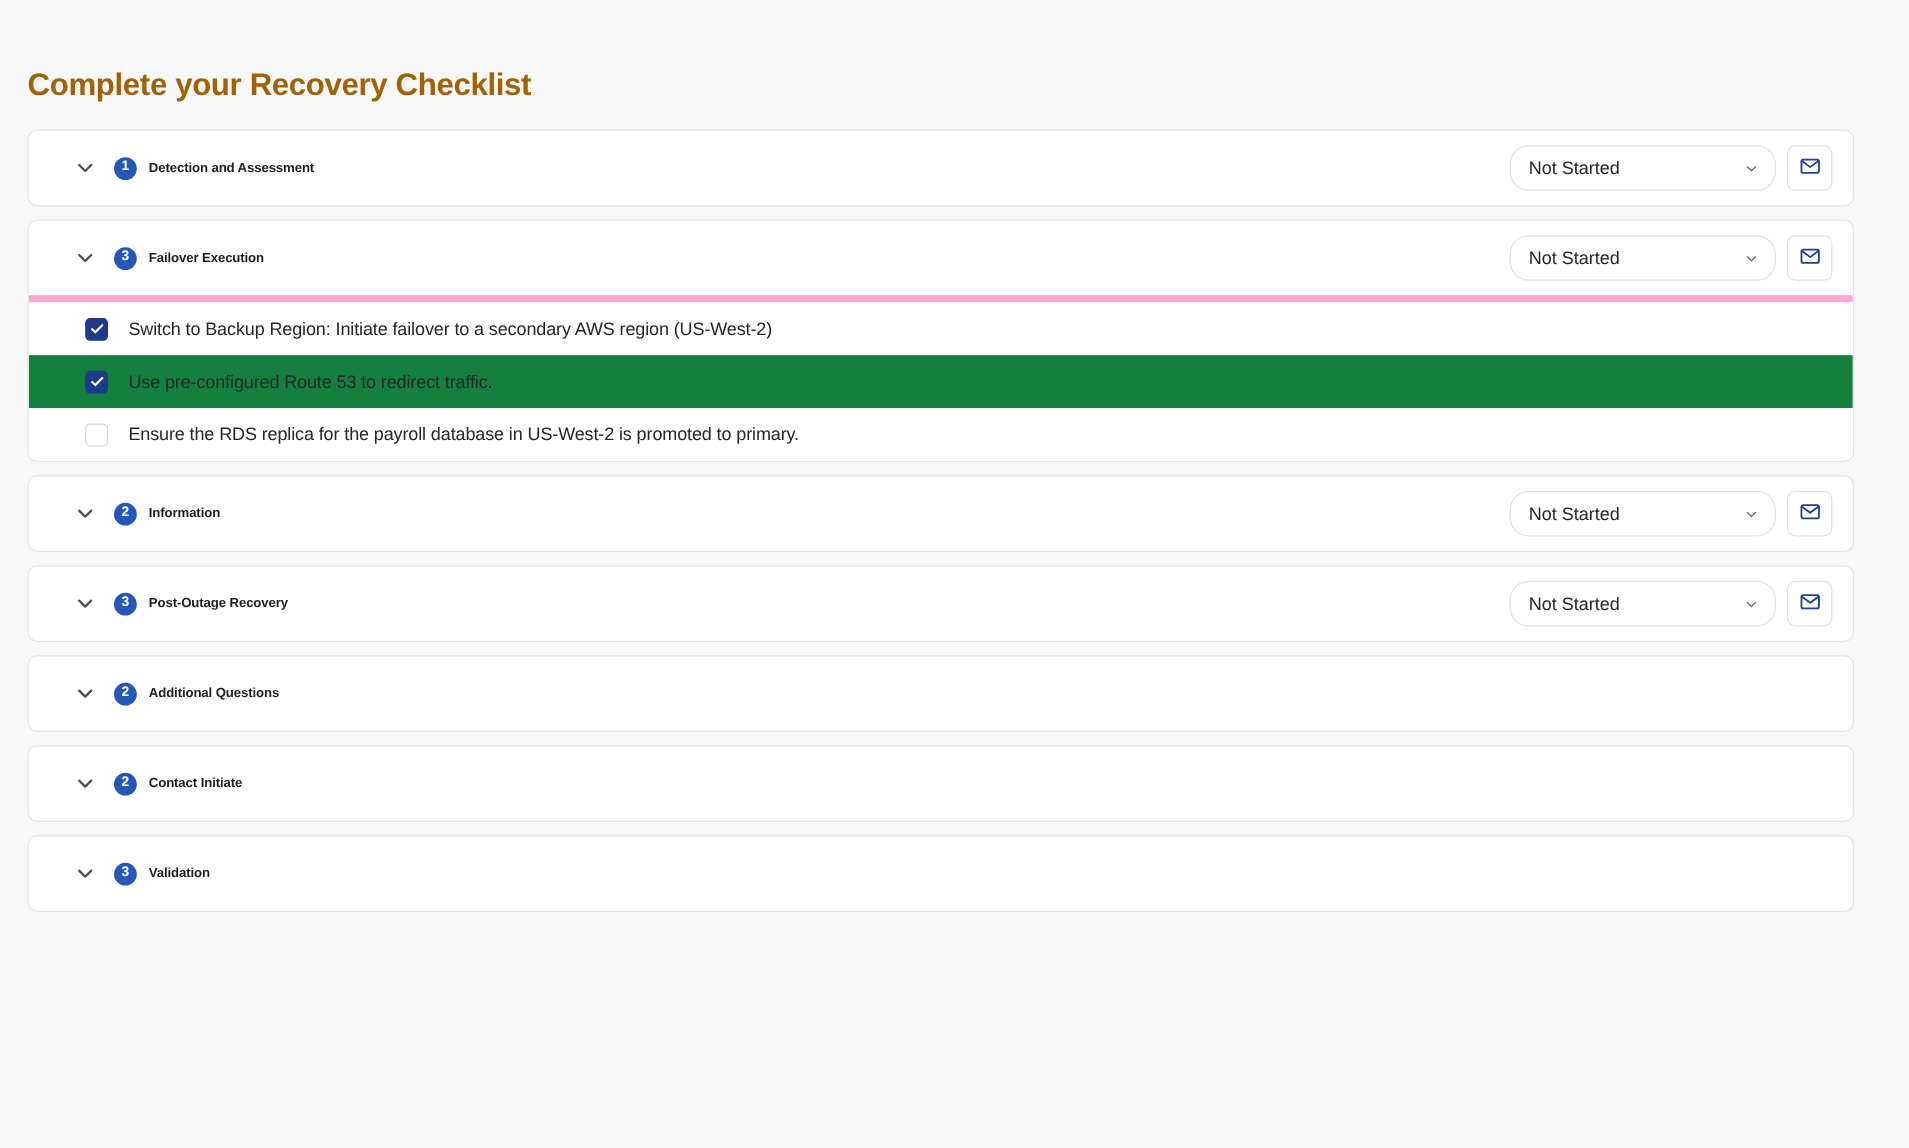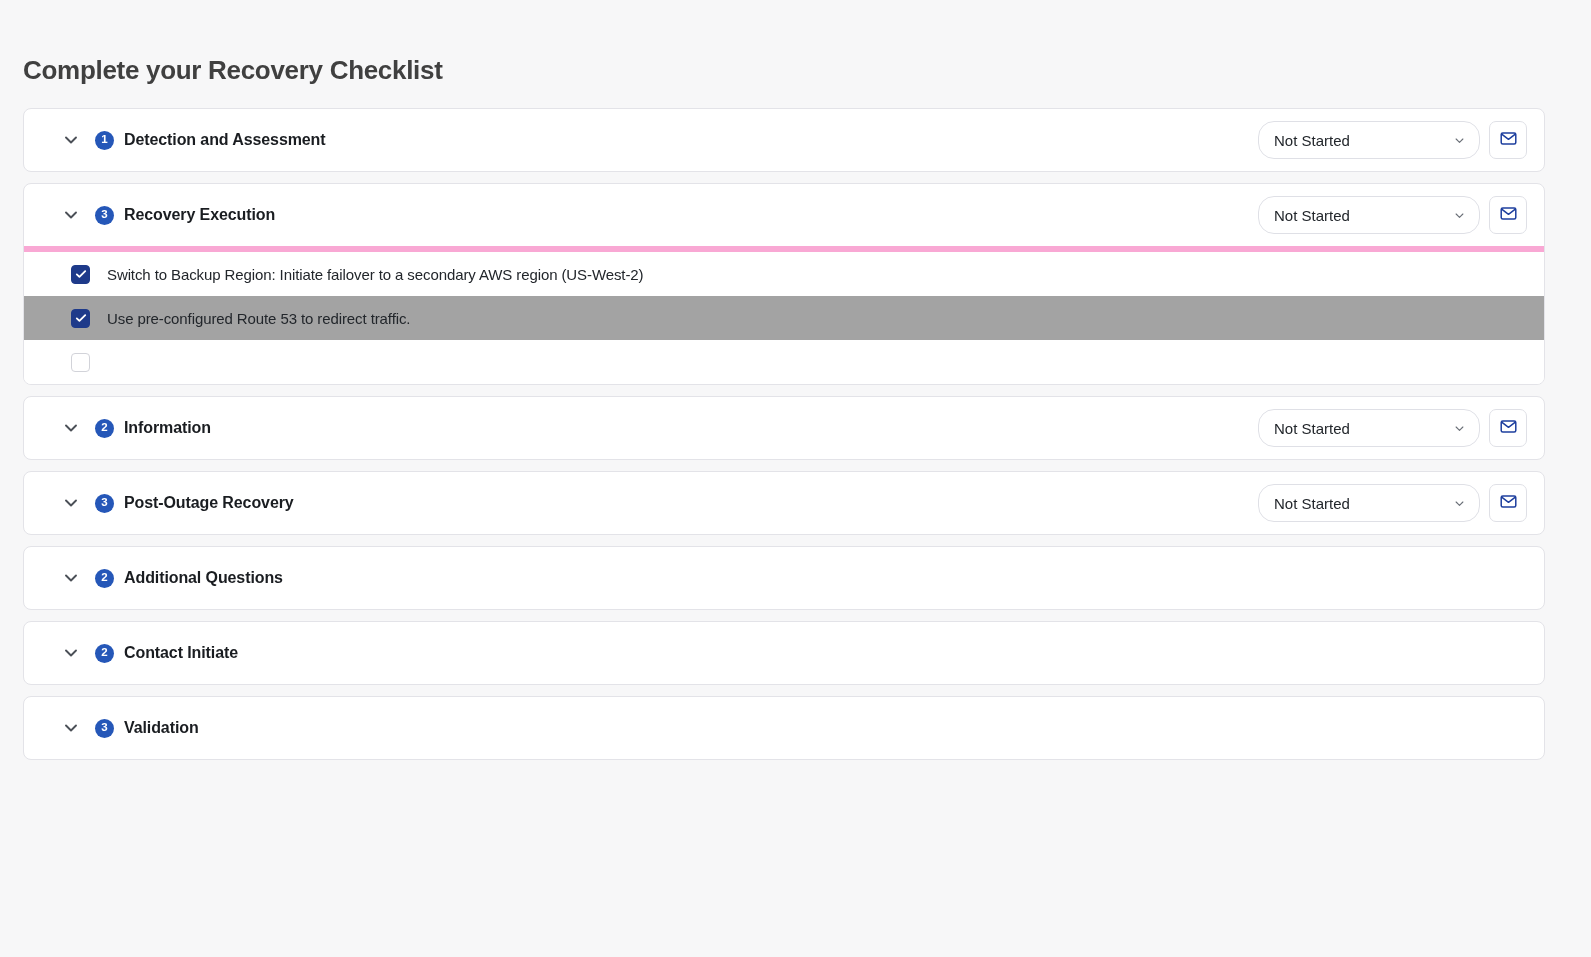--- a/index.html
+++ b/index.html
@@ -18,21 +18,21 @@
 
   .page {
     padding: 0 23px;
     width: 1591px;
   }
 
   .section-title {
     font-size: 26px;
     font-weight: bold;
     letter-spacing: -0.3px;
-    color: #404040;
+    color: #a16207;
     margin: 0;
     padding-top: 55px;
     padding-bottom: 22px;
     line-height: 1.2;
   }
   .section-title.second {
     padding-top: 64px;
     padding-bottom: 22px;
   }
 
@@ -76,21 +76,21 @@
     font-size: 11.5px;
     font-weight: bold;
     display: flex;
     align-items: center;
     justify-content: center;
     margin-right: 10px;
     line-height: 1;
   }
 
   .card-title {
-    font-size: 16px;
+    font-size: 11px;
     font-weight: bold;
     color: #1a1d21;
     letter-spacing: -0.1px;
     white-space: nowrap;
   }
 
   .header-right {
     margin-left: auto;
     display: flex;
     align-items: center;
@@ -139,21 +139,21 @@
   .task-list {
     border-top: 6px solid #f9a8d4;
   }
   .task-row {
     display: flex;
     align-items: center;
     height: 44px;
     padding: 0 17px 0 47px;
     background: #ffffff;
   }
-  .task-row.alt { background: #a3a3a3; }
+  .task-row.alt { background: #15803d; }
 
   .cbox {
     width: 19px;
     height: 19px;
     flex: 0 0 19px;
     border-radius: 4px;
     margin-right: 17px;
     display: flex;
     align-items: center;
     justify-content: center;
@@ -210,21 +210,21 @@
         </div>
       </div>
       <div class="card expanded">
         <div class="card-header">
           <span class="chevron">
             <svg width="20" height="20" viewBox="0 0 20 20" fill="none">
               <path d="M5 7.5L10 12.5L15 7.5" stroke="#4b5057" stroke-width="1.9" stroke-linecap="round" stroke-linejoin="round"></path>
             </svg>
           </span>
           <span class="badge">3</span>
-          <span class="card-title">Recovery Execution</span>
+          <span class="card-title">Failover Execution</span>
           <div class="header-right">
             <div class="status-select">
               <span class="status-label">Not Started</span>
               <span class="sel-chevron">
                 <svg width="15" height="15" viewBox="0 0 20 20" fill="none">
                   <path d="M5.5 8L10 12.5L14.5 8" stroke="#6b7078" stroke-width="1.5" stroke-linecap="round" stroke-linejoin="round"></path>
                 </svg>
               </span>
             </div>
             <button class="mail-btn">
@@ -251,20 +251,21 @@
               <span>
                 <svg width="14" height="14" viewBox="0 0 16 16" fill="none">
                   <path d="M3.2 8.4L6.2 11.3L12.8 4.7" stroke="#ffffff" stroke-width="2.1" stroke-linecap="round" stroke-linejoin="round"></path>
                 </svg>
               </span>
             </span>
             <span class="task-label">Use pre-configured Route 53 to redirect traffic.</span>
           </div>
           <div class="task-row">
             <span class="cbox"></span>
+            <span class="task-label">Ensure the RDS replica for the payroll database in US-West-2 is promoted to primary.</span>
           </div>
         </div>
       </div>
       <div class="card">
         <div class="card-header">
           <span class="chevron">
             <svg width="20" height="20" viewBox="0 0 20 20" fill="none">
               <path d="M5 7.5L10 12.5L15 7.5" stroke="#4b5057" stroke-width="1.9" stroke-linecap="round" stroke-linejoin="round"></path>
             </svg>
           </span>

